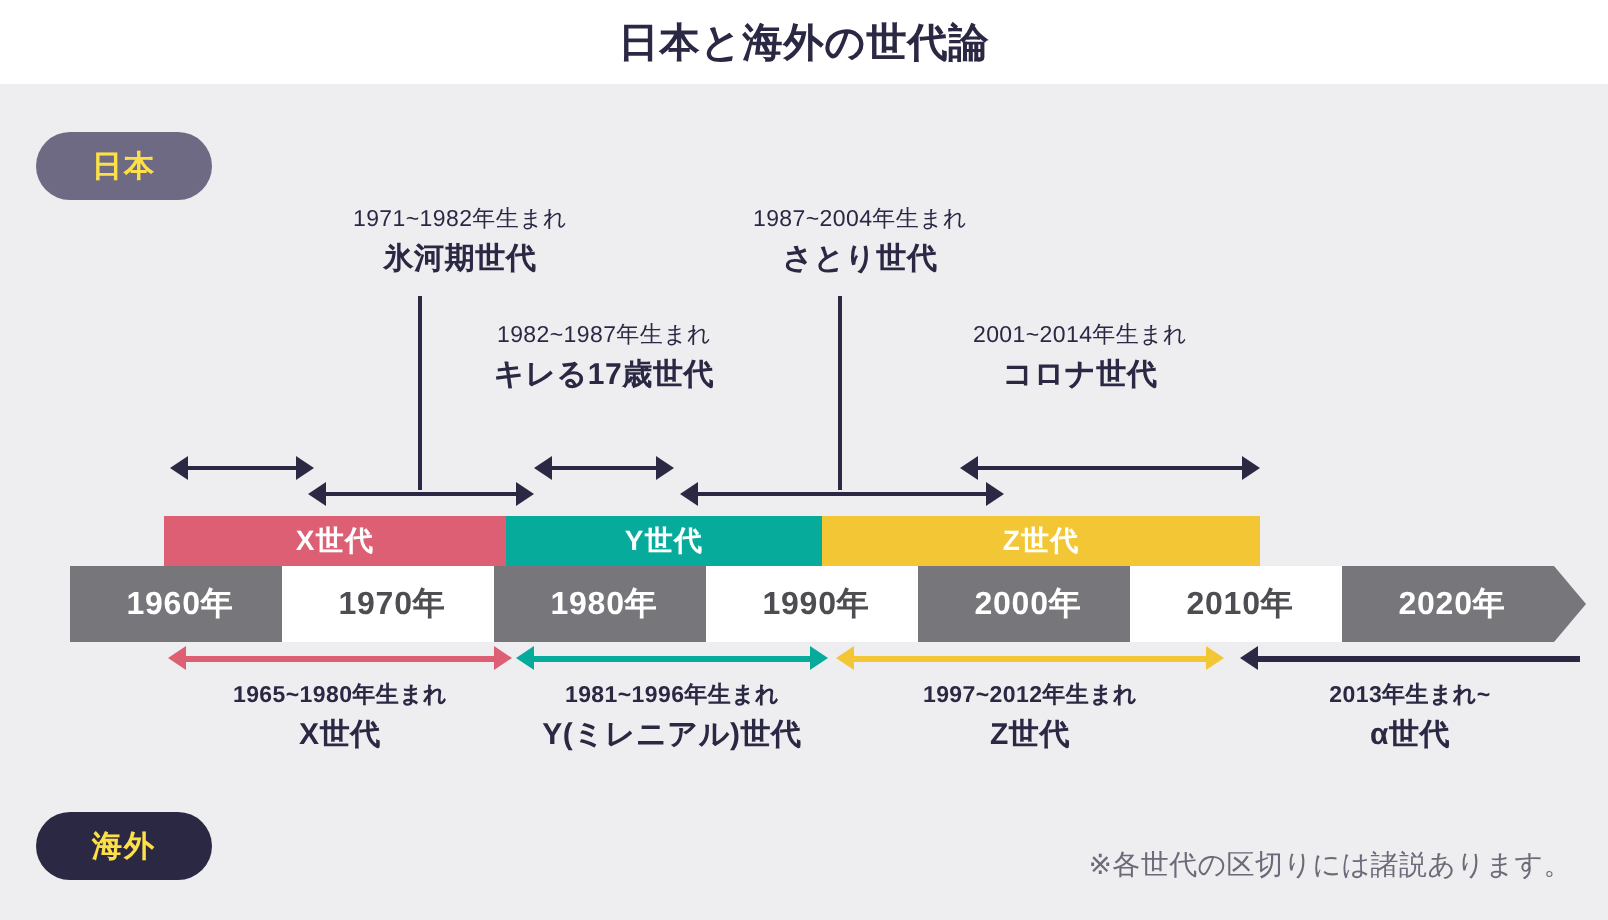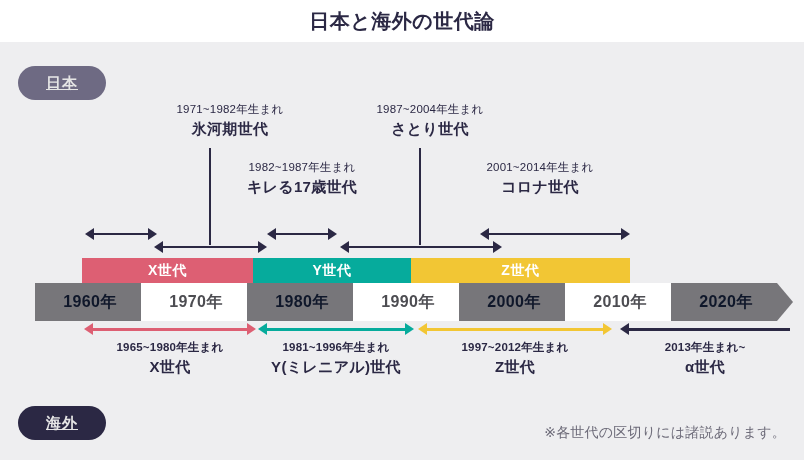--- a/index.html
+++ b/index.html
@@ -42,25 +42,24 @@
     height: 418px;
     background: #eeeef0;
   }
   
   .badge {
     position: absolute;
     display: flex;
     align-items: center;
     justify-content: center;
     border-radius: 20px;
-    color: #e5e5e5;
+    color: #fde047;
     font-size: 15px;
     font-weight: bold;
     letter-spacing: 1px;
-    text-decoration: underline;
   }
   #badge-japan {
     left: 18px; top: 24px;
     width: 88px; height: 34px;
     background: #6e6a83;
   }
   #badge-overseas {
     left: 18px; top: 364px;
     width: 88px; height: 34px;
     background: #2b2844;
@@ -135,21 +134,21 @@
     top: 0;
     height: 38px;
     display: flex;
     align-items: center;
     justify-content: center;
     font-size: 16px;
     font-weight: bold;
     letter-spacing: 0.4px;
     clip-path: polygon(0 0, calc(100% - 16px) 0, 100% 50%, calc(100% - 16px) 100%, 0 100%);
   }
-  .decade.gray  { background: #77767a; color: #0f172a; }
+  .decade.gray  { background: #77767a; color: #ffffff; }
   .decade.white { background: #ffffff; color: #4d4d52; }
   .decade .txt { transform: translateX(-6px); }
   
   .ov-arrow {
     position: absolute;
     height: 12px;
   }
   .ov-arrow .shaft {
     position: absolute;
     top: 4.6px;

